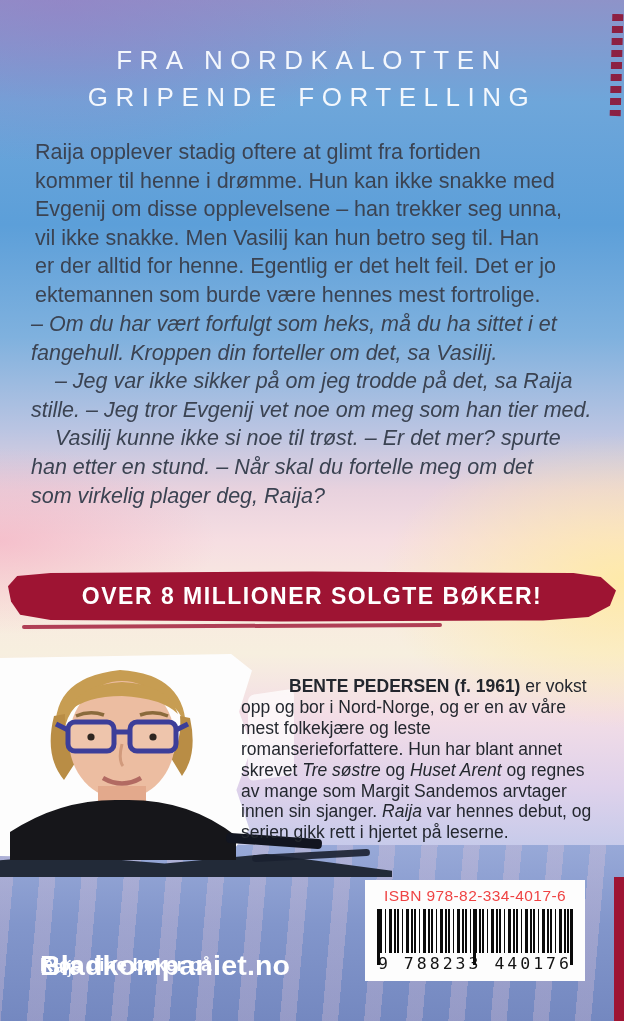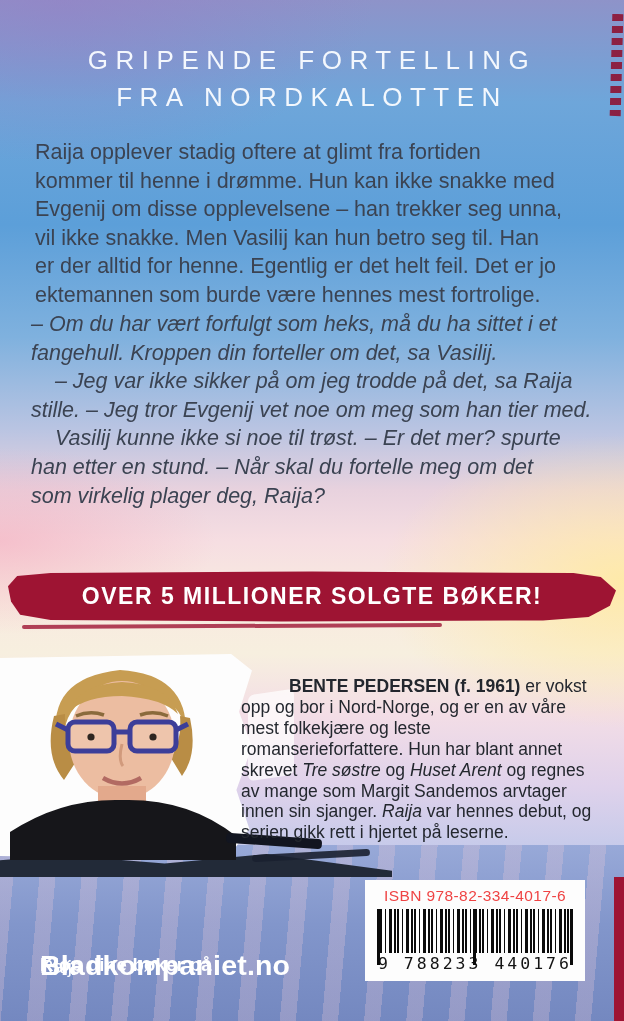--- a/index.html
+++ b/index.html
@@ -99,41 +99,41 @@
     transform:rotate(1.5deg);opacity:.9;
   }
   .edge-frag-bottom{position:absolute;left:614px;top:877px;width:10px;height:144px;background:#9e1433;}
 </style>
 </head>
 <body>
 
 <div class="cover">
 
   <div class="tagline">
+    <div>FRA NORDKALOTTEN</div>
     <div>GRIPENDE FORTELLING</div>
-    <div>FRA NORDKALOTTEN</div>
   </div>
 
   <div class="blurb">Raija opplever stadig oftere at glimt fra fortiden
 kommer til henne i drømme. Hun kan ikke snakke med
 Evgenij om disse opplevelsene – han trekker seg unna,
 vil ikke snakke. Men Vasilij kan hun betro seg til. Han
 er der alltid for henne. Egentlig er det helt feil. Det er jo
 ektemannen som burde være hennes mest fortrolige.</div>
 
   <div class="dialogue">– Om du har vært forfulgt som heks, må du ha sittet i et
 fangehull. Kroppen din forteller om det, sa Vasilij.
     – Jeg var ikke sikker på om jeg trodde på det, sa Raija
 stille. – Jeg tror Evgenij vet noe om meg som han tier med.
     Vasilij kunne ikke si noe til trøst. – Er det mer? spurte
 han etter en stund. – Når skal du fortelle meg om det
 som virkelig plager deg, Raija?</div>
 
   <div class="banner">
-    <div class="banner-label">OVER 5 MILLIONER SOLGTE BØKER!</div>
+    <div class="banner-label">OVER 8 MILLIONER SOLGTE BØKER!</div>
   </div>
   <div class="banner-streak"></div>
 
   <div class="sea"></div>
   <div class="mountain"></div>
 
   <div class="photo-bg"></div>
   <div class="photo-bg-streak"></div>
 
   <svg class="portrait" viewBox="0 0 242 202" xmlns="http://www.w3.org/2000/svg">

